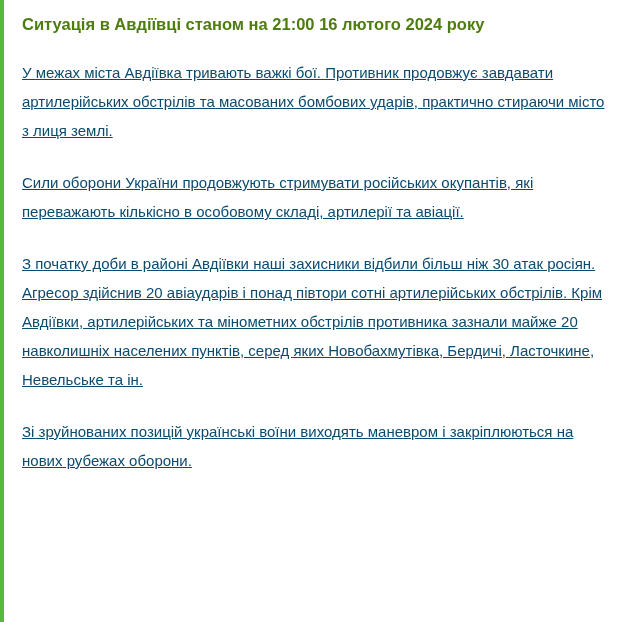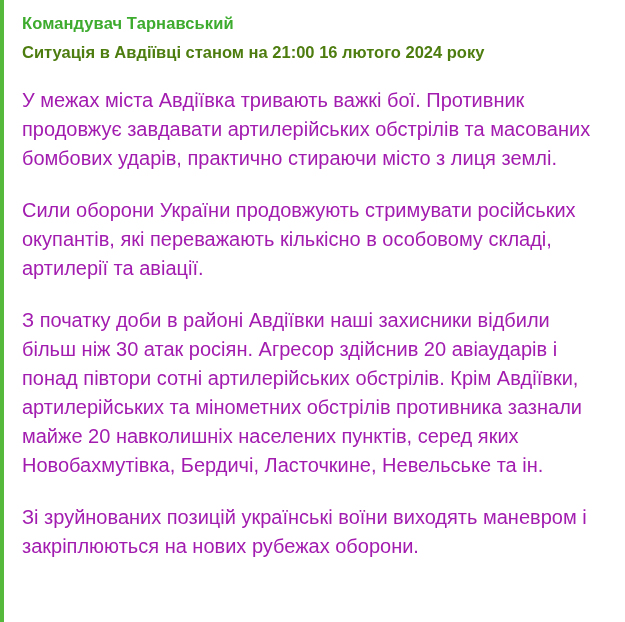--- a/index.html
+++ b/index.html
@@ -39,36 +39,36 @@
     letter-spacing: 0.1px;
   }
   .headline {
     color: #4d7c0f;
     font-size: 16.5px;
     font-weight: bold;
     line-height: 24px;
     margin: 0 0 22px 0;
   }
   .para {
-    color: #a21caf;
-    font-size: 20px;
+    color: #0c4a6e;
+    font-size: 15px;
     line-height: 29px;
     margin: 0 0 23px 0;
+    text-decoration: underline;
   }
   .para:last-child {
     margin-bottom: 15px;
   }
 </style>
 </head>
 <body>
 
 <div class="message">
   <div class="accent-bar" style="background: rgb(85, 185, 59);"></div>
 
-  <div class="author">Командувач Тарнавський</div>
 
   <div class="headline">Ситуація в Авдіївці станом на 21:00 16 лютого 2024 року</div>
 
   <p class="para">У межах міста Авдіївка тривають важкі бої. Противник продовжує завдавати артилерійських обстрілів та масованих бомбових ударів, практично стираючи місто з лиця землі.</p>
   <p class="para">Сили оборони України продовжують стримувати російських окупантів, які переважають кількісно в особовому складі, артилерії та авіації.</p>
   <p class="para">З початку доби в районі Авдіївки наші захисники відбили більш ніж 30 атак росіян. Агресор здійснив 20 авіаударів і понад півтори сотні артилерійських обстрілів. Крім Авдіївки, артилерійських та мінометних обстрілів противника зазнали майже 20 навколишніх населених пунктів, серед яких Новобахмутівка, Бердичі, Ласточкине, Невельське та ін.</p>
   <p class="para">Зі зруйнованих позицій українські воїни виходять маневром і закріплюються на нових рубежах оборони.</p>
 </div>
 
 </body></html>

